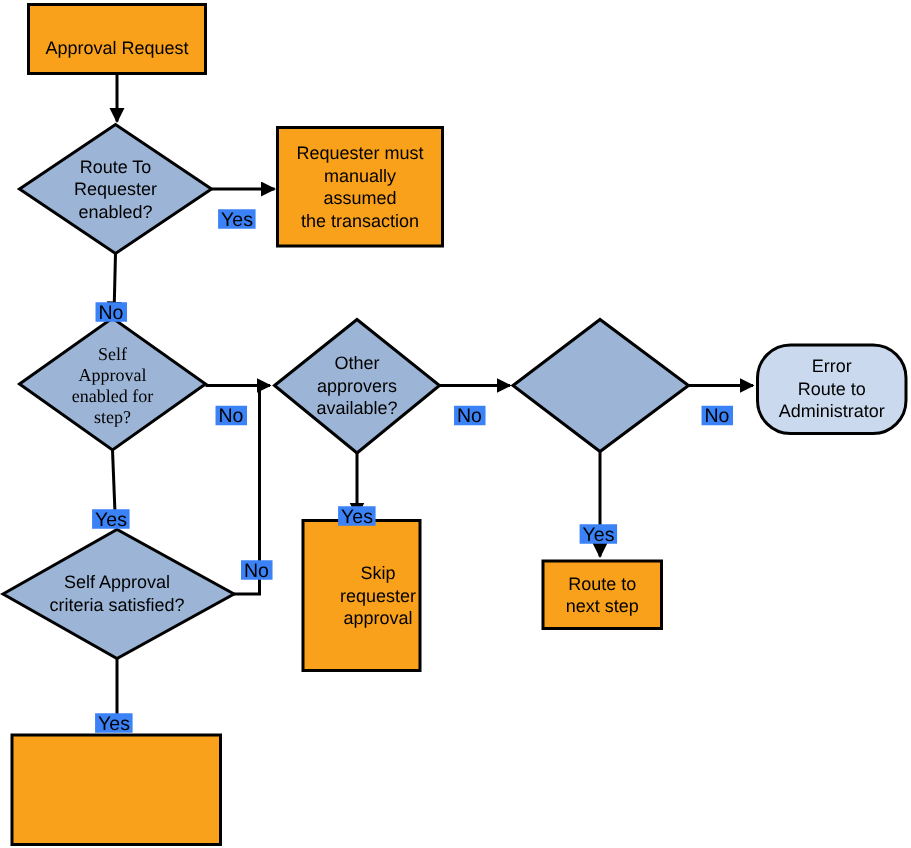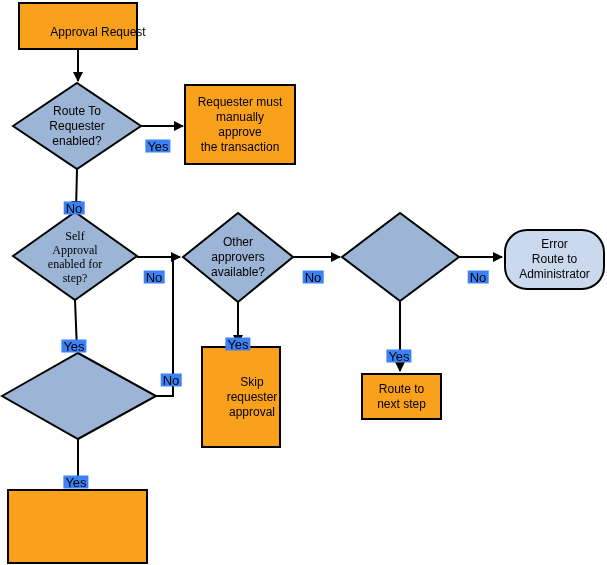--- a/index.html
+++ b/index.html
@@ -81,38 +81,40 @@
     <polygon class="shape" points="13,256 75,212 137,256 75,300" fill="#9CB5D6"></polygon>
     <polygon class="shape" points="183,257 238,213 293,257 238,302" fill="#9CB5D6"></polygon>
     <polygon class="shape" points="342,257 400,213 459,257 400,301" fill="#9CB5D6"></polygon>
     <rect class="shape" x="505" y="230" width="99" height="59" rx="22" ry="22" fill="#CAD9ED"></rect>
     <polygon class="shape" points="2,396 78,353 156,396 78,439" fill="#9CB5D6"></polygon>
     <rect class="shape" x="202" y="347" width="78" height="100" fill="#F9A11B"></rect>
     <rect class="shape" x="362" y="374" width="79" height="45" fill="#F9A11B"></rect>
     <rect class="shape" x="8" y="490" width="139" height="73" fill="#F9A11B"></rect>
   </svg>
 
-  <div class="node-label" style="left:19px; top:3px; width:118px; height:58px;padding-left:20px;">Approval Request</div>
+  <div class="node-label" style="left:19px; top:3px; width:118px; height:58px;">Approval Request</div>
   <div class="node-label" style="left:7px; top:99px; width:140px; height:54px;">Route To
 Requester
 enabled?</div>
   <div class="node-label" style="left:185px; top:85px; width:110px; height:79px;">Requester must
 manually
-approve
+assumed
 the transaction</div>
   <div class="node-label" style="left:5px; top:227px; width:140px; height:59px; line-height:14px;font-family:Liberation Serif, serif;">Self
 Approval
 enabled for
 step?</div>
   <div class="node-label" style="left:168px; top:235px; width:140px; height:44px;">Other
 approvers
 available?</div>
   <div class="node-label" style="left:505px; top:230px; width:99px; height:59px;">Error
 Route to
 Administrator</div>
+  <div class="node-label" style="left:3px; top:381px; width:150px; height:30px;">Self Approval
+criteria satisfied?</div>
   <div class="node-label" style="left:202px; top:347px; width:100px; height:100px;">Skip
 requester
 approval</div>
   <div class="node-label" style="left:362px; top:374px; width:79px; height:45px;">Route to
 next step</div>
 
   <span class="edge-label" style="left:158px; top:126px;">Yes</span>
   <span class="edge-label" style="left:74px; top:188px;">No</span>
   <span class="edge-label" style="left:154px; top:257px;">No</span>
   <span class="edge-label" style="left:74px; top:326px;">Yes</span>

